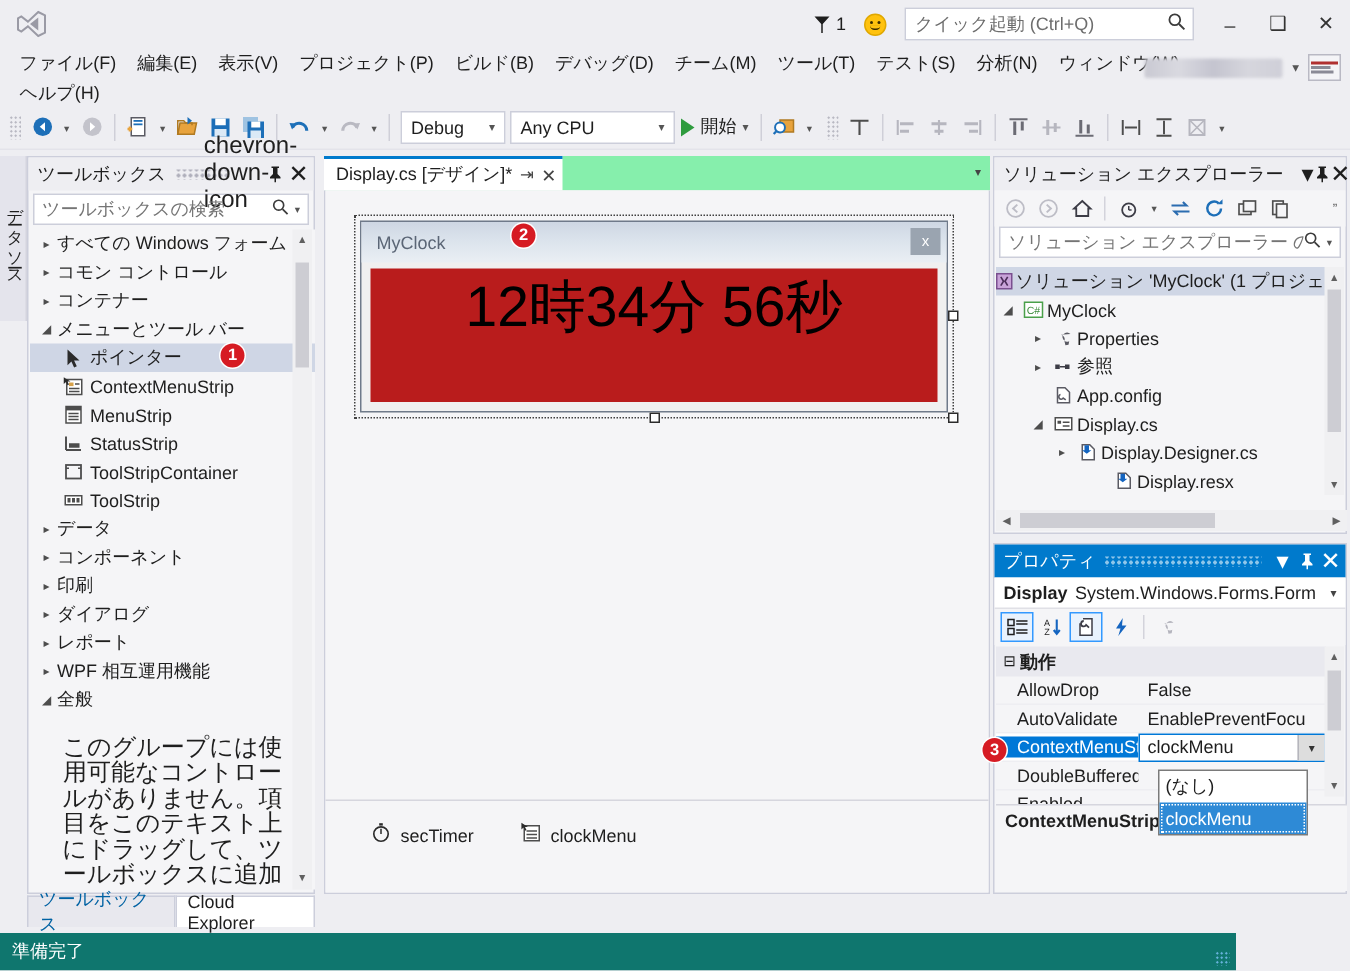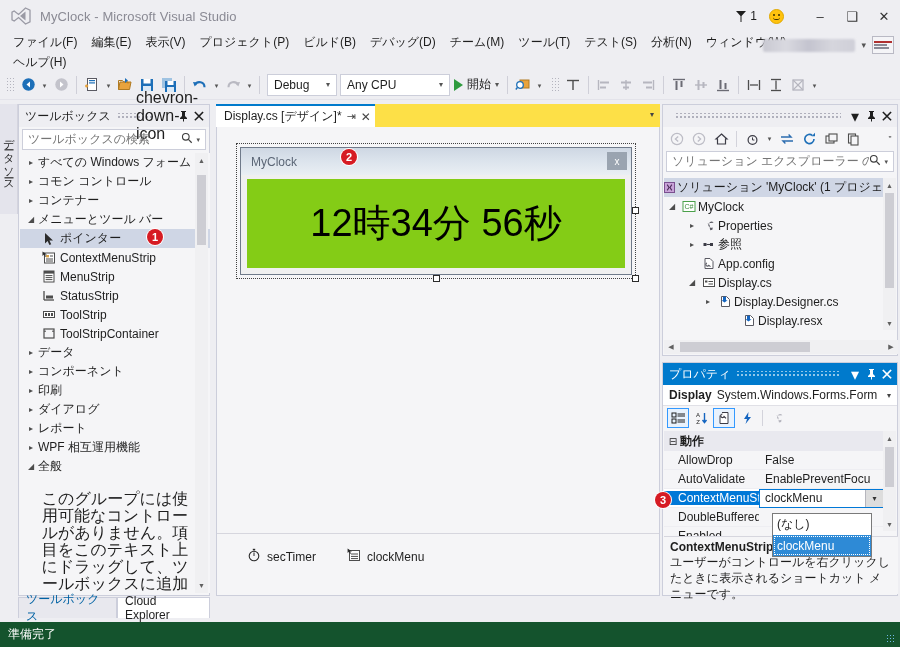--- a/index.html
+++ b/index.html
@@ -135,21 +135,21 @@
   }
   .tb-vscroll .thumb { position:absolute; left:2px; top: 22px; width: 9px; height: 70px; background:#cdcdd3;}
   .tb-vscroll .arw { position:absolute; left:0; width:13px; height:15px; display:flex;align-items:center;justify-content:center;font-size:7px;color:#606060;}
 
   
   .dock-tabs { position:absolute; left: 18px; top: 596px; width: 192px; height: 22px; display:flex; align-items:flex-end; }
   .dock-tab { height: 21px; padding: 0 7px; display:flex; align-items:center; font-size:12px;
               border:1px solid #cccedb; border-bottom:none; background:#e8e8ee; color:#1e1e1e;}
   .dock-tab.active { background:#fff; color:#1e1e1e; }
   .dock-tab.blue { color:#0062a3; }
-  .doc-tabbar { position:absolute; left: 216px; top: 104px; width: 444px; height: 23px; background:#fde047; }
+  .doc-tabbar { position:absolute; left: 216px; top: 104px; width: 444px; height: 23px; background:#86efac; }
   .doc-tab {
     position:absolute; left:0; top:0; height: 23px; display:flex; align-items:center;
     padding: 0 4px 0 8px; background:#fff; border-top: 2px solid #007acc;
     font-size: 12px; gap:5px;
   }
   .doc-tab .pin { font-size: 11px; color:#444; }
   .doc-tab .cls { font-size: 12px; color:#444; }
   .doc-caret { position:absolute; right: 6px; top: 6px; font-size: 8px; color:#444;}
 
   .designer-area {
@@ -168,22 +168,22 @@
   .form-caption {
     height: 27px; background: linear-gradient(180deg,#ced7e3 0%, #dbe3ec 45%, #eaeff4 100%);
     display:flex; align-items:center; padding: 0 4px 0 10px; position:relative;
   }
   .form-caption .ttl { font-size: 12px; color:#5b6676; }
   .form-close {
     position:absolute; right:4px; top:4px; width: 20px; height: 18px; background:#9aa4b0;
     color:#fff; font-size: 10px; display:flex; align-items:center; justify-content:center;
   }
   .form-client {
-    position:absolute; left: 6px; top: 31px; right: 6px; bottom: 6px; background:#84cc16;
-    display:flex; align-items:center; justify-content:center;
+    position:absolute; left: 6px; top: 31px; right: 6px; bottom: 6px; background:#b91c1c;
+    display:flex; justify-content:center;
   }
   .clock-text { font-size: 38px; color:#000; letter-spacing: 0px; white-space: nowrap;}
   .handle { position:absolute; width: 7px; height: 7px; background:#fff; border:1px solid #2b2b2b; }
 
   .tray {
     position:absolute; left:0; right:0; bottom:0; height: 62px; background:#f5f5f7;
     border-top: 1px solid #d6d6de;
   }
   .tray-item { position:absolute; display:flex; align-items:center; gap:6px; font-size:12px; }
 
@@ -230,21 +230,21 @@
   .pr-dd-item { height: 21px; display:flex; align-items:center; padding-left:4px; font-size:12px; }
   .pr-dd-item.sel { background:#2e8ad6; color:#fff; outline:1px dotted #fff; outline-offset:-2px;}
   .pr-vscroll { position:absolute; right:1px; top:68px; width:13px; height:100px; background:#f0f0f2;}
   .pr-desc { position:absolute; left:1px; bottom:1px; width:234px; height:58px; background:#f5f5f7;
              border-top:1px solid #d6d6de; padding: 3px 6px; }
   .pr-desc-t { font-size:12px; font-weight:bold; }
   .pr-desc-b { font-size:12px; line-height:16px; }
 
   
   .statusbar {
-    position:absolute; left:0; bottom:0; width:900px; height:25px; background:#14532d;
+    position:absolute; left:0; bottom:0; width:824px; height:25px; background:#0f766e;
     color:#fff; display:flex; align-items:center; padding-left:8px; font-size:12px;
   }
   .status-grip { position:absolute; right:4px; bottom:3px; width:10px; height:10px;
     background-image: radial-gradient(#6fb8e6 38%, transparent 39%); background-size:3px 3px;}
 
   
   .badge {
     position:absolute; width:16px; height:16px; border-radius:50%;
     background:#d61b23; color:#fff; font-size:11px; font-weight:bold;
     display:flex; align-items:center; justify-content:center; z-index:60;
@@ -256,32 +256,40 @@
 
 <div id="app">
 
   <div class="titlebar">
     <div class="vs-logo">
       <svg width="20" height="18" viewBox="0 0 20 18">
         <path d="M14.5 1 L19 3.2 L19 14.8 L14.5 17 L7.6 10.6 L3.2 14 L1 12.8 L1 5.2 L3.2 4 L7.6 7.4 Z" fill="none" stroke="#9a9aa5" stroke-width="1.3"></path>
         <path d="M14.5 4.6 L14.5 13.4 L9 9 Z" fill="#9a9aa5"></path>
       </svg>
     </div>
-    <div class="title-text">MyClock - Microsoft Visual Studio</div>
 
     <div class="title-right">
       <div class="feedback-flag">
         <svg width="12" height="13" viewBox="0 0 12 13">
             <path d="M1 1 L11 1 L6.5 6 L6.5 12 L5.5 12 L5.5 6 Z" fill="#1e1e1e"></path>
           </svg>
         <span>1</span>
       </div>
       <div class="smiley">
           <i></i>
         </div>
+      <div class="quick-launch">
+        <span class="ql-text">クイック起動 (Ctrl+Q)</span>
+        <span>
+          <svg width="13" height="13" viewBox="0 0 13 13">
+              <circle cx="5.2" cy="5.2" r="3.6" fill="none" stroke="#3c3c3c" stroke-width="1.2"></circle>
+              <line x1="8" y1="8" x2="11.6" y2="11.6" stroke="#3c3c3c" stroke-width="1.3"></line>
+            </svg>
+        </span>
+      </div>
       <div class="win-btns">
         <div class="win-btn">–</div>
         <div class="win-btn">❑</div>
         <div class="win-btn">✕</div>
       </div>
     </div>
   </div>
 
   <div class="menubar">
     <div class="menu-row">
@@ -564,38 +572,38 @@
               <line x1="2" y1="11" x2="12" y2="11" stroke="#4d4d4d" stroke-width="1.3"></line>
               <rect x="4" y="6.5" width="7" height="3" fill="#4d4d4d"></rect>
             </svg>
         </span>
         <span class="tb-label">StatusStrip</span>
       </div>
       <div class="tb-row">
         <span class="tb-arrow"></span>
         <span class="tb-icon">
           <svg width="14" height="13" viewBox="0 0 14 13">
+              <rect x="2" y="2" width="10" height="9" fill="none" stroke="#4d4d4d" stroke-width="1.2"></rect>
+              <line x1="2" y1="4.2" x2="4" y2="4.2" stroke="#4d4d4d"></line>
+              <line x1="10" y1="4.2" x2="12" y2="4.2" stroke="#4d4d4d"></line>
+            </svg>
+        </span>
+        <span class="tb-label">ToolStripContainer</span>
+      </div>
+      <div class="tb-row">
+        <span class="tb-arrow"></span>
+        <span class="tb-icon">
+          <svg width="14" height="13" viewBox="0 0 14 13">
               <rect x="1.5" y="3.5" width="11" height="6" fill="#fff" stroke="#4d4d4d"></rect>
               <rect x="3" y="5" width="2" height="3" fill="#4d4d4d"></rect>
               <rect x="6" y="5" width="2" height="3" fill="#4d4d4d"></rect>
               <rect x="9" y="5" width="2" height="3" fill="#4d4d4d"></rect>
             </svg>
         </span>
         <span class="tb-label">ToolStrip</span>
-      </div>
-      <div class="tb-row">
-        <span class="tb-arrow"></span>
-        <span class="tb-icon">
-          <svg width="14" height="13" viewBox="0 0 14 13">
-              <rect x="2" y="2" width="10" height="9" fill="none" stroke="#4d4d4d" stroke-width="1.2"></rect>
-              <line x1="2" y1="4.2" x2="4" y2="4.2" stroke="#4d4d4d"></line>
-              <line x1="10" y1="4.2" x2="12" y2="4.2" stroke="#4d4d4d"></line>
-            </svg>
-        </span>
-        <span class="tb-label">ToolStripContainer</span>
       </div>
 
       <div class="tb-row">
         <span class="tb-arrow">▸</span>
         <span class="tb-label">データ</span>
       </div>
       <div class="tb-row">
         <span class="tb-arrow">▸</span>
         <span class="tb-label">コンポーネント</span>
       </div>
@@ -687,20 +695,21 @@
               <path d="M0.6 0.5 L0.6 5 L2 3.7 L3 5.8 L4 5.4 L3 3.4 L5 3.4 Z" fill="#2b2b2b"></path>
             </svg>
         </span>
         <span>clockMenu</span>
       </div>
     </div>
   </div>
 
   <div class="panel" id="solution">
     <div class="panel-head">
+      <span class="panel-title">ソリューション エクスプローラー</span>
       <span class="dotted-fill"></span>
       <span class="head-btn">▾</span>
       <span class="head-btn">
         <svg width="11" height="12" viewBox="0 0 11 12">
             <path d="M3 1 h5 v1 h-1 v4 l2 2 v1 H2 V8 l2-2 V2 H3z" fill="#1e1e1e"></path>
             <line x1="5.5" y1="8" x2="5.5" y2="11.5" stroke="#1e1e1e" stroke-width="1"></line>
           </svg>
       </span>
       <span class="head-btn">✕</span>
     </div>
@@ -966,21 +975,20 @@
     </div>
 
     <div class="pr-vscroll">
       <div class="scr-arw" style="left:0;top:0;width:13px;height:14px">▲</div>
       <div class="scr-arw" style="left:0;bottom:0;width:13px;height:14px">▼</div>
       <div style="position:absolute;left:2px;top:16px;width:9px;height:40px;background:#cdcdd3"></div>
     </div>
 
     <div class="pr-desc">
       <div class="pr-desc-t">ContextMenuStrip</div>
-      <div class="pr-desc-b">ユーザーがコントロールを右クリックしたときに表示されるショートカット メニューです。</div>
     </div>
   </div>
 
   <div class="badge" style="left:147px; top:229px;">1</div>
   <div class="badge" style="left:341px; top:149px;">2</div>
   <div class="badge" style="left:655px; top:492px;">3</div>
 
   <div class="statusbar">
     <span>準備完了</span>
     <span class="status-grip"></span>

